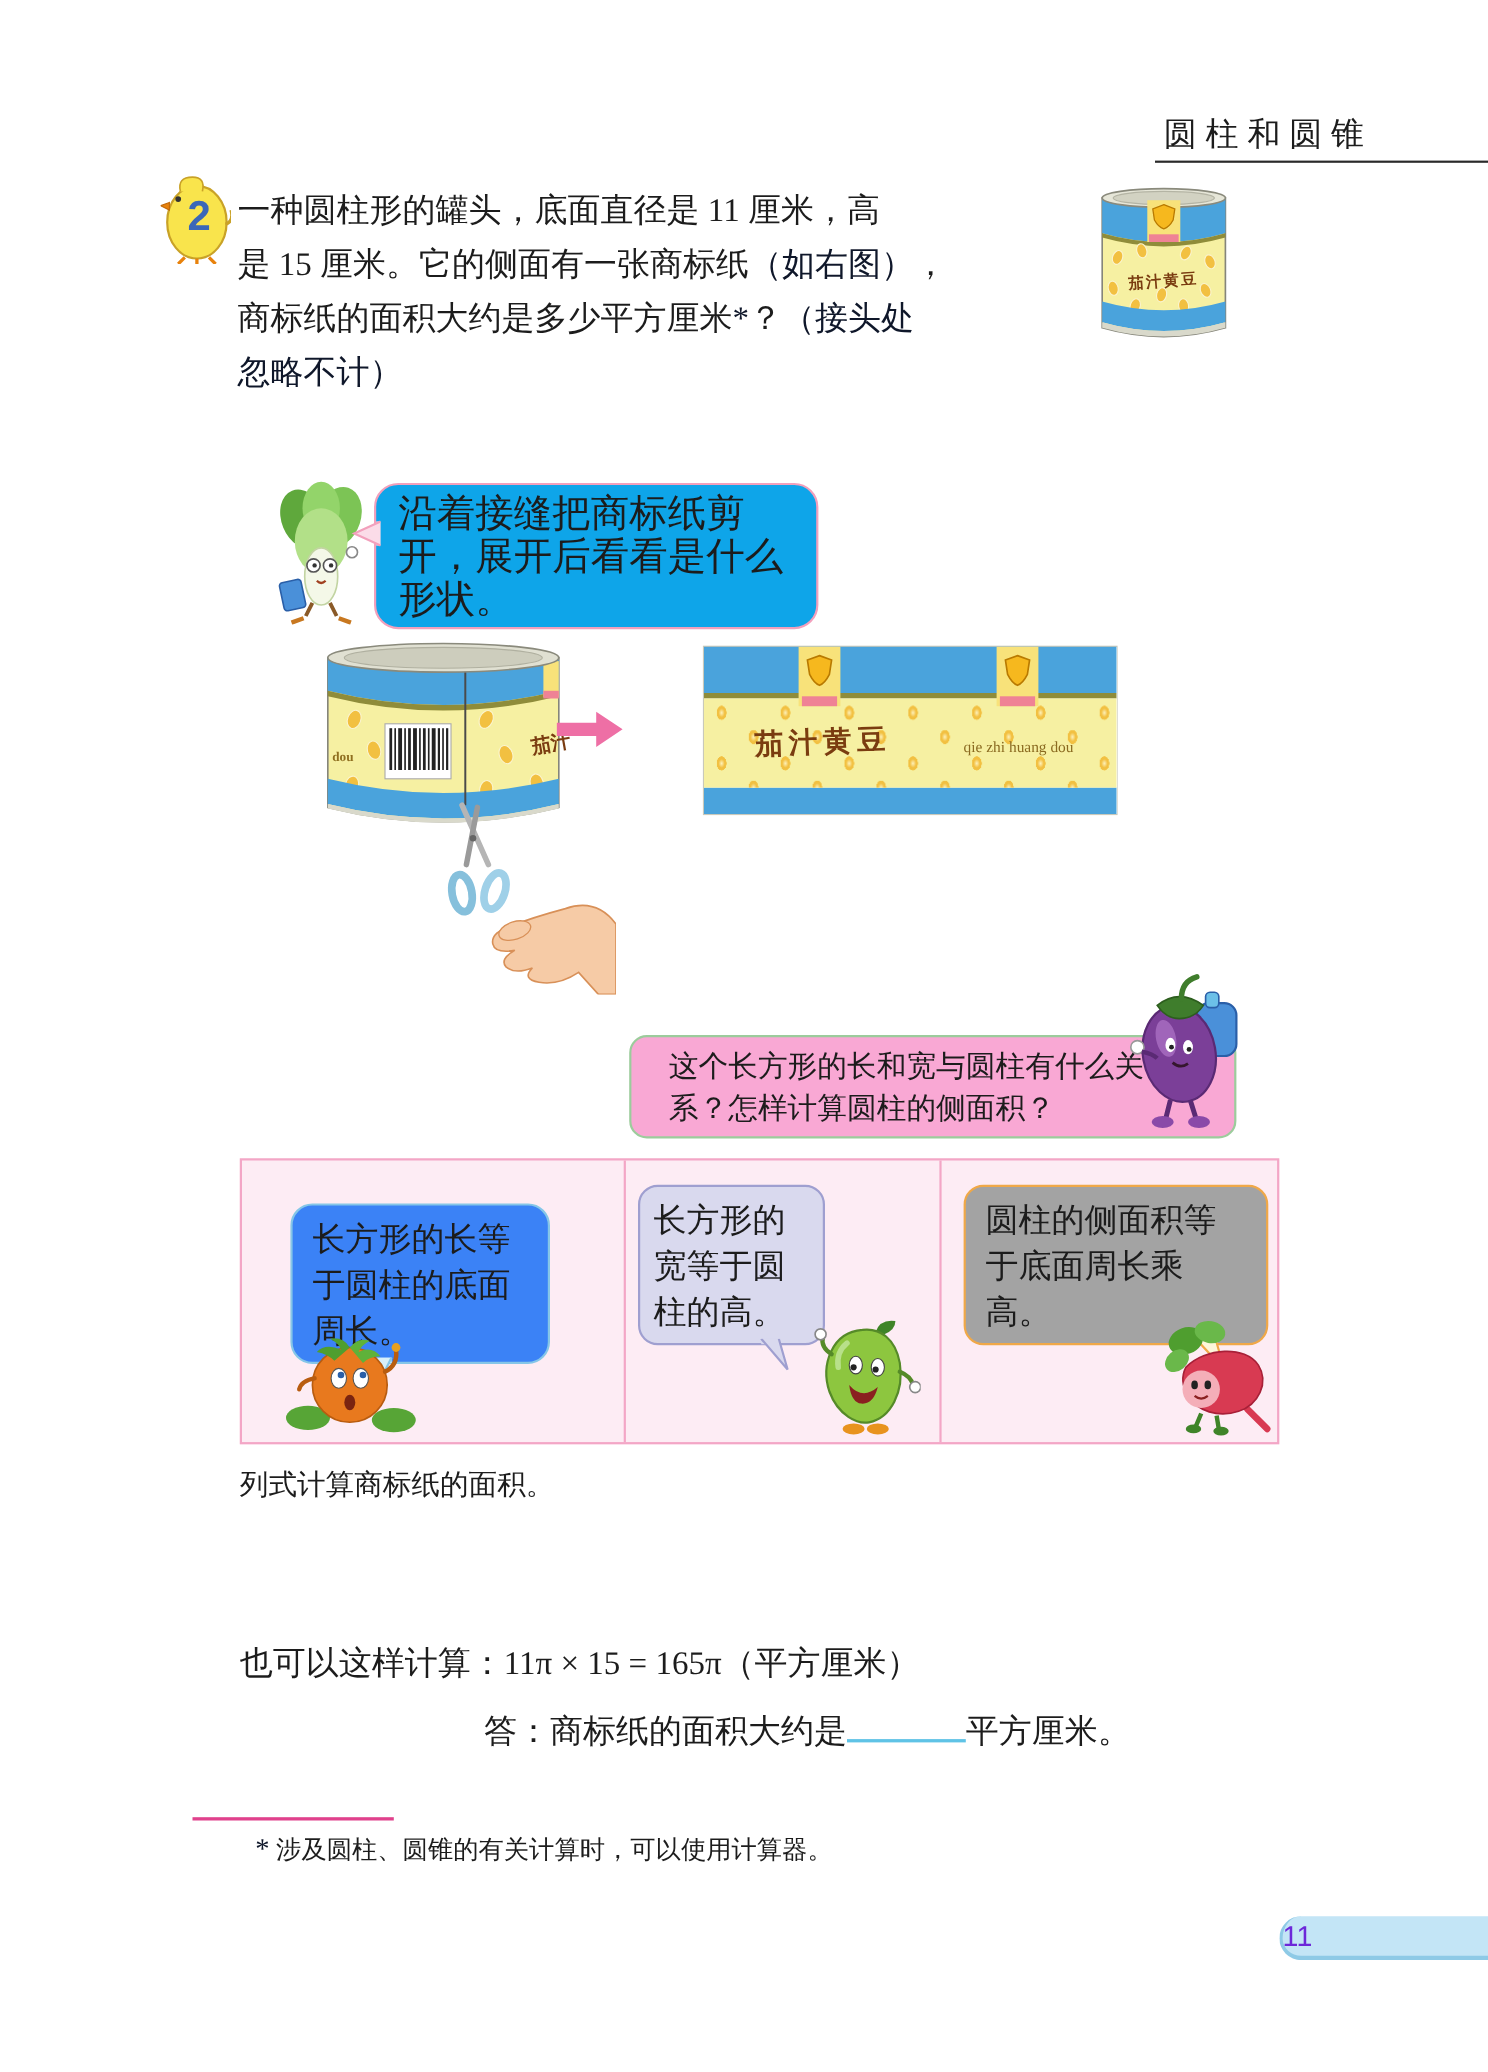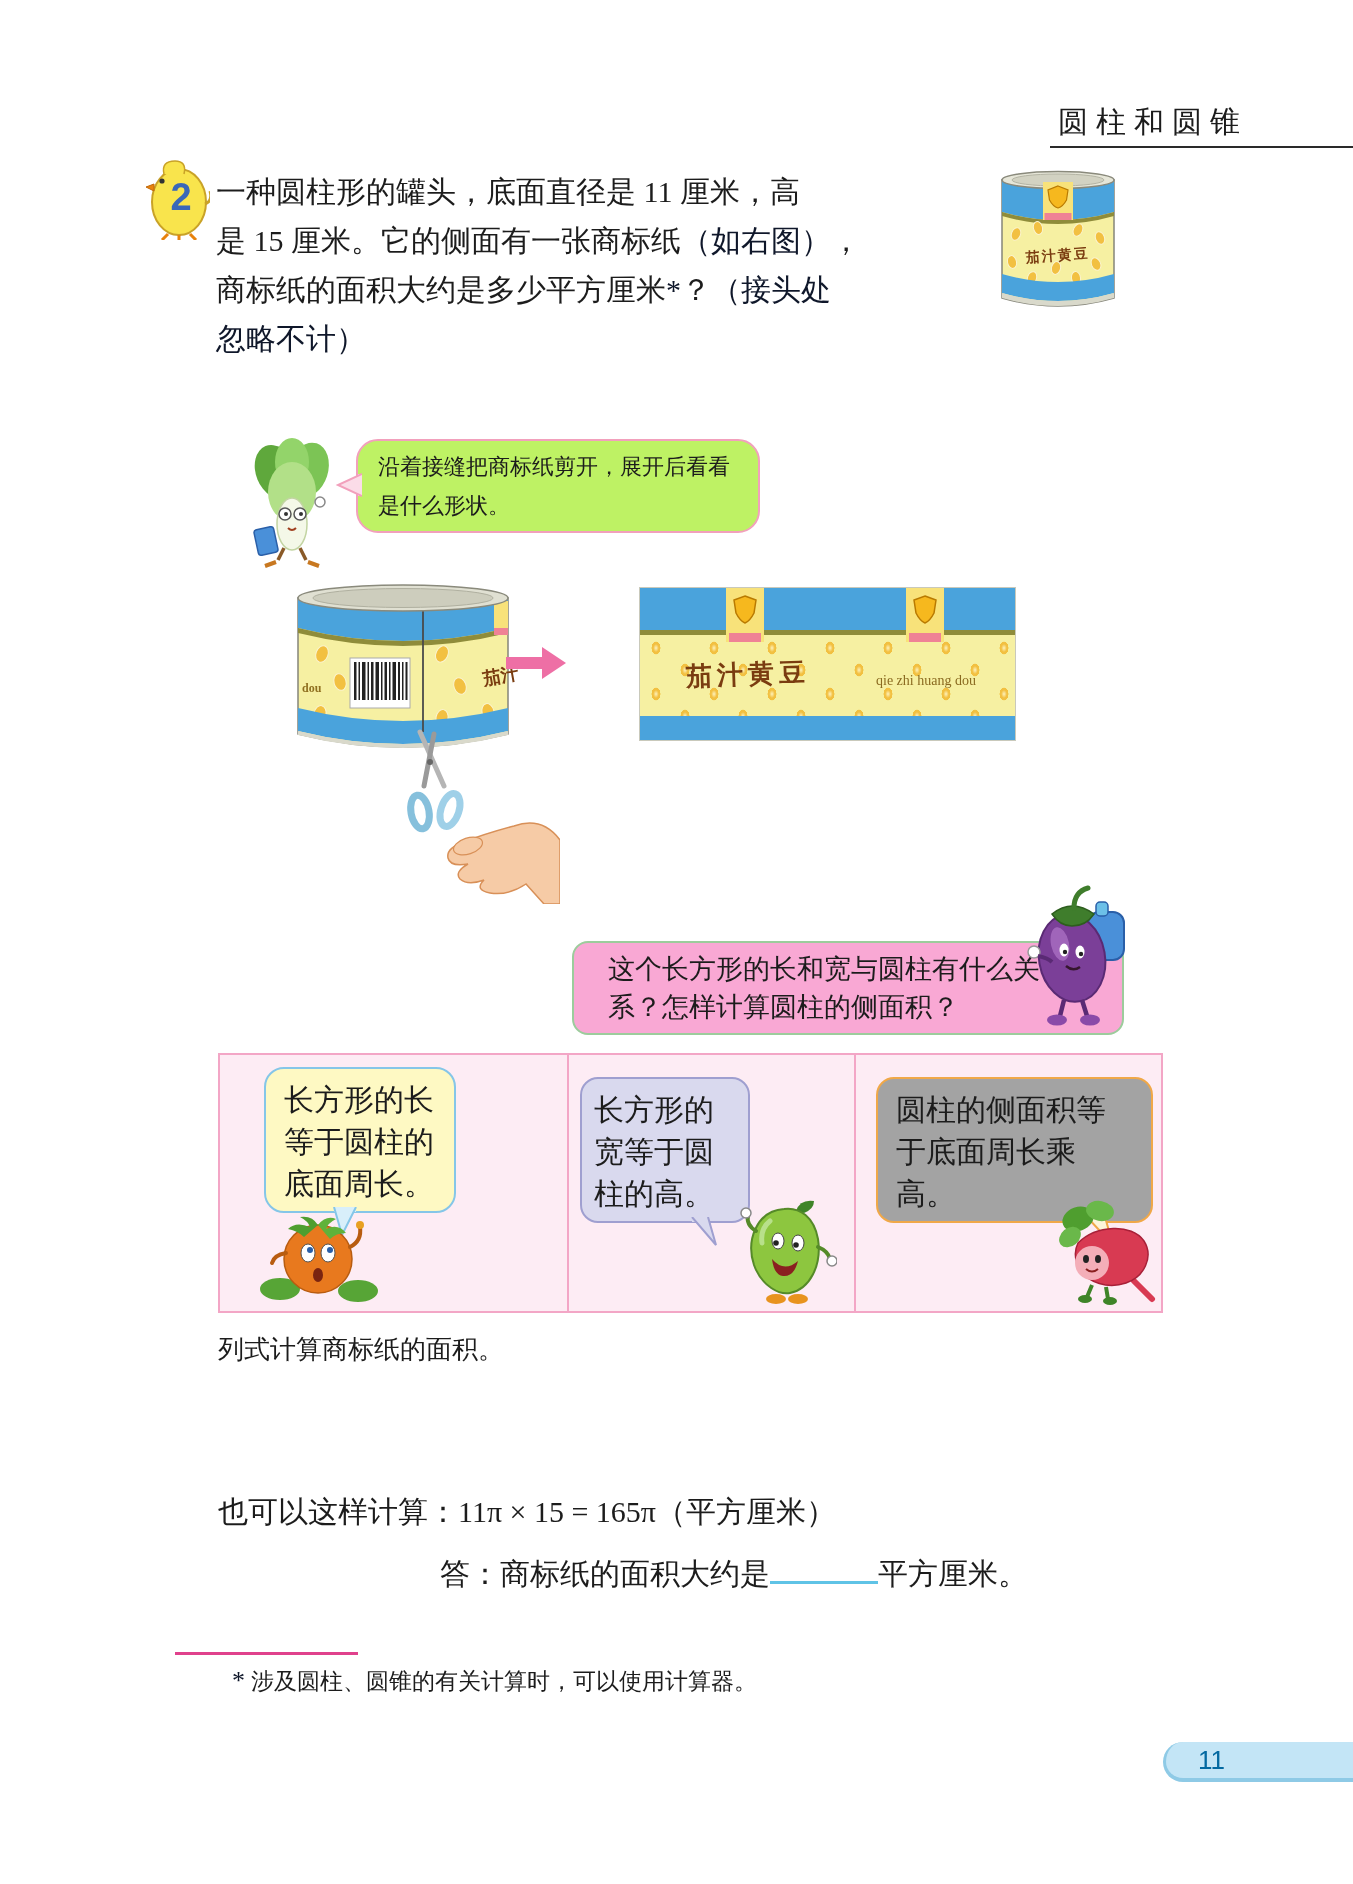--- a/index.html
+++ b/index.html
@@ -14,25 +14,25 @@
   .header-title{left:1058px;top:102px;font-size:30px;letter-spacing:8px}
   .header-underline{left:1050px;top:146px;width:303px;height:2px;background:#2a2a2a}
 
   
   .badge-num{left:161px;top:176px;width:40px;text-align:center;font-size:38px;font-weight:bold;
              color:#3a67b8;font-family:"Liberation Sans","DejaVu Sans",sans-serif}
   .problem{left:216px;top:167px;font-size:30px;line-height:49px}
 
   
   .bubble{position:absolute;border:2px solid;border-radius:22px}
-  .bubble-pink{left:356px;top:439px;width:404px;background:#bef264;border-color:#f2a0bc;
-               font-size:22px;line-height:39px;padding:6px 20px}
+  .bubble-pink{left:340px;top:439px;width:404px;background:#0ea5e9;border-color:#f2a0bc;
+               font-size:35px;line-height:39px;padding:6px 20px}
   .bubble-green{left:572px;top:941px;width:552px;background:#f9a8d4;border-color:#9ccc9c;
                 font-size:27px;line-height:38px;padding:7px 34px;border-radius:16px}
-  .bubble-blue{left:44px;top:12px;width:192px;height:146px;background:#fef9c3;border-color:#85c6e8;
+  .bubble-blue{left:44px;top:39px;width:236px;height:146px;background:#3b82f6;border-color:#85c6e8;
                font-size:30px;line-height:42px;padding:10px 18px;border-radius:20px}
   .bubble-lav{left:360px;top:22px;width:170px;height:146px;background:#d9d9ee;border-color:#9f9fd0;
               font-size:30px;line-height:42px;padding:10px 12px;border-radius:18px}
   .bubble-cream{left:656px;top:22px;width:277px;height:146px;background:#a3a3a3;border-color:#f0a848;
                 font-size:30px;line-height:42px;padding:10px 18px;border-radius:18px}
   .tail{position:absolute}
 
   
   .panel{left:218px;top:1053px;width:945px;height:260px;background:#fdecf4;border:2px solid #f3a6c6}
   .divider{position:absolute;top:0;width:2px;height:100%;background:#f3a6c6}
@@ -60,21 +60,21 @@
   .answer-line{left:440px;top:1552px;font-size:30px}
   .blank{display:inline-block;width:108px;height:1.05em;border-bottom:3px solid #5fc3e6;vertical-align:baseline}
   .footnote-rule{left:175px;top:1652px;width:183px;height:3px;background:#e0418c}
   .footnote{left:232px;top:1666px;font-size:23px}
   .footnote .star{font-size:26px;margin-right:6px}
 
   
   .pill{left:1163px;top:1742px;width:200px;height:40px;background:#c3e5f6;
         border-radius:22px 0 0 22px;border-left:3px solid #8ecae6;border-bottom:4px solid #8ecae6;
         display:flex;align-items:center}
-  .pill span{margin-left:32px;font-size:26px;color:#0369a1;font-family:"Liberation Sans","DejaVu Sans",sans-serif}
+  .pill span{font-size:26px;color:#6d28d9;font-family:"Liberation Sans","DejaVu Sans",sans-serif}
 </style>
 </head>
 <body>
 
 <div class="page">
 
   <div class="abs header-title">圆柱和圆锥</div>
   <div class="abs header-underline"></div>
 
   <svg class="abs" style="left:146px;top:156px" width="64" height="84" viewBox="0 0 64 84">

